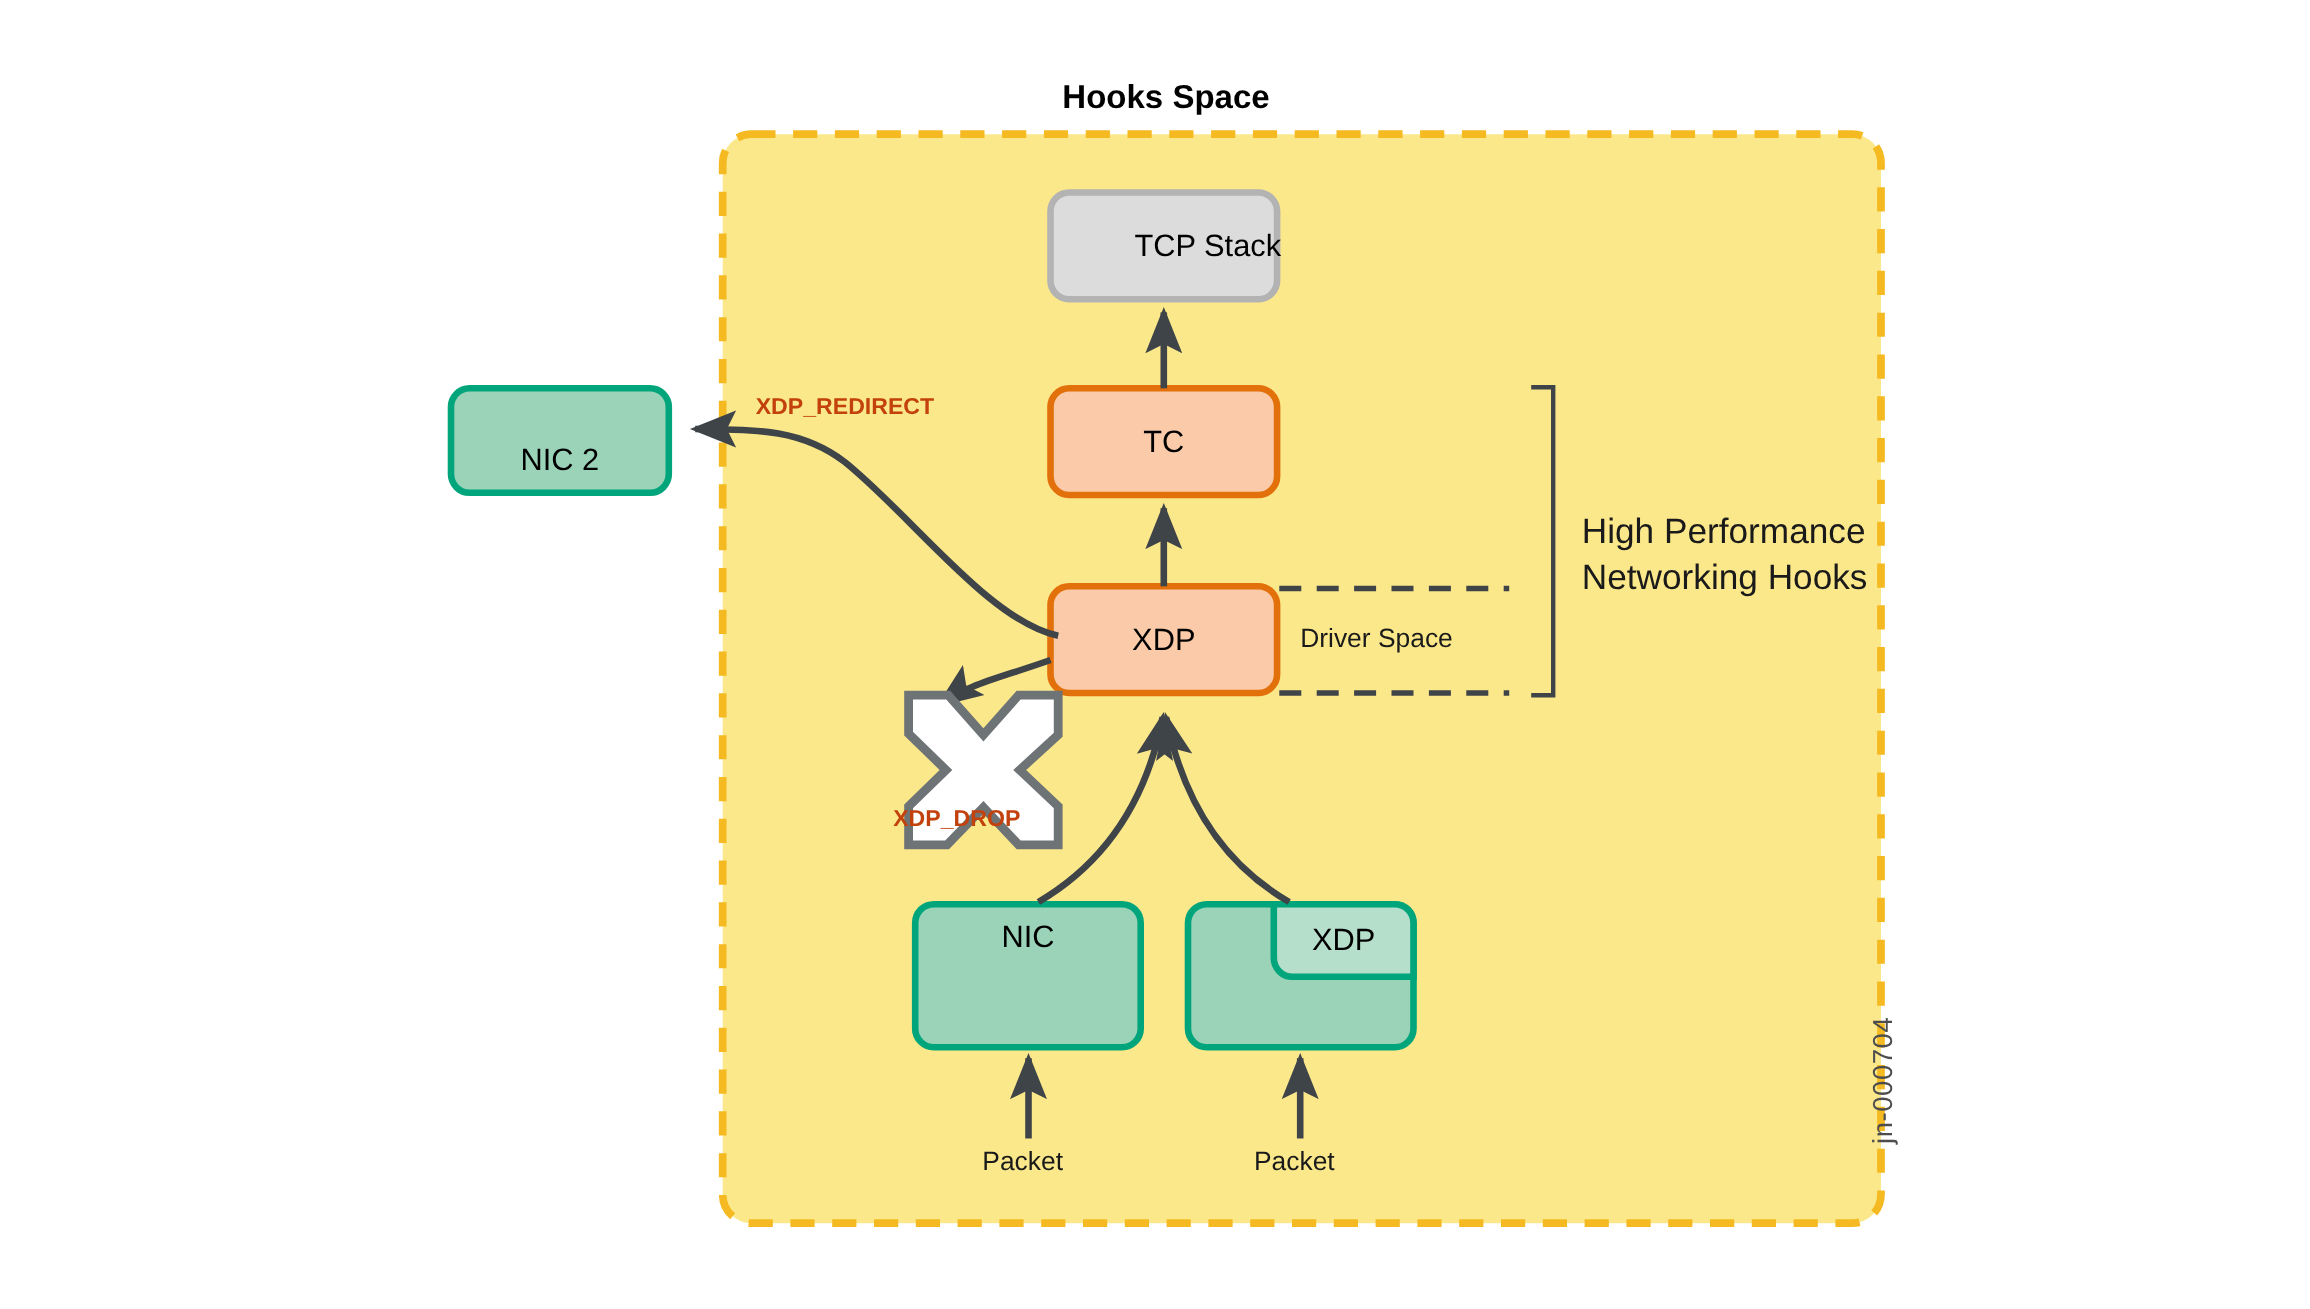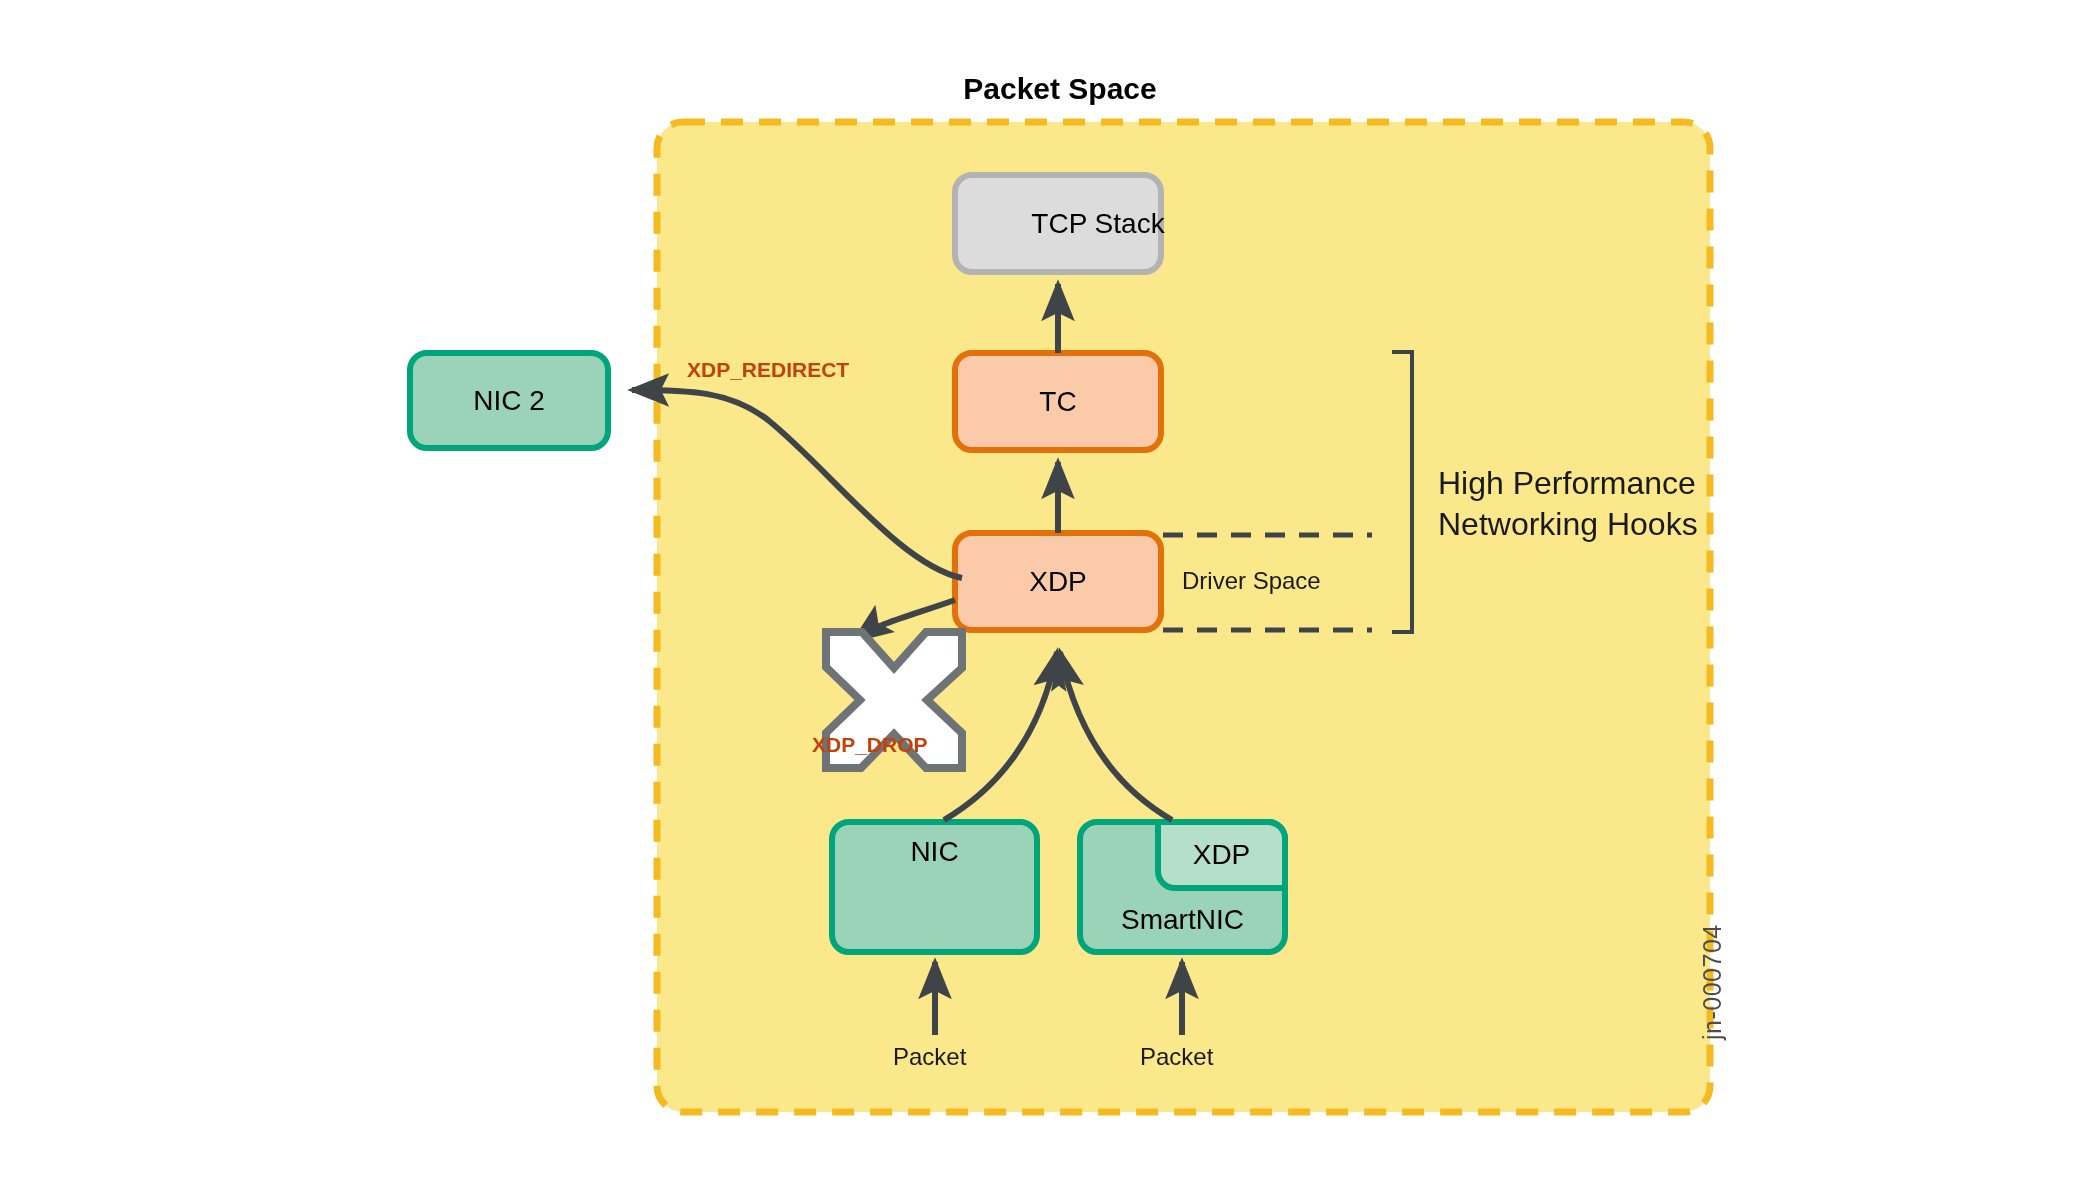--- a/index.html
+++ b/index.html
@@ -120,35 +120,34 @@
     <line x1="1182" y1="1035" x2="1182" y2="962" stroke="#3F4448" stroke-width="6" marker-end="url(#arrowhead)"></line>
 
     <line x1="1163" y1="535" x2="1372" y2="535" stroke="#3F4448" stroke-width="5" stroke-dasharray="20 14"></line>
     <line x1="1163" y1="630" x2="1372" y2="630" stroke="#3F4448" stroke-width="5" stroke-dasharray="20 14"></line>
 
     <path d="M1392,352 L1412,352 L1412,632 L1392,632" fill="none" stroke="#3F4448" stroke-width="4" stroke-linecap="butt" stroke-linejoin="miter"></path>
 
     <path d="M826,632 L862,632 L894,668 L926,632 L962,632 L962,668 L927,700 L962,733 L962,768 L926,768 L894,734 L861,768 L826,768 L826,733 L860,700 L826,667 Z" fill="#FFFFFF" stroke="#6E7376" stroke-width="8" stroke-linejoin="miter"></path>
   </svg>
 
-  <div class="kernel-title">Packet Space</div>
+  <div class="kernel-title">Hooks Space</div>
 
   <div class="node-label box-text" style="left:995px; top:175px; width:206px; height:97px;">TCP Stack</div>
 
   <div class="node-label box-text" style="left:955px; top:353px; width:206px; height:97px;">TC</div>
 
   <div class="node-label box-text" style="left:955px; top:533px; width:206px; height:97px;">XDP</div>
 
   <div class="node-label box-text" style="left:832px; top:787px; width:205px; height:130px;">NIC</div>
 
-  <div class="node-label box-text" style="left:1080px; top:888px; width:205px; height:64px; justify-content:center;">SmartNIC</div>
 
   <div class="node-label box-text" style="left:1158px; top:822px; width:127px; height:66px;">XDP</div>
 
-  <div class="node-label box-text" style="left:410px; top:353px; width:198px; height:95px;">NIC 2</div>
+  <div class="node-label box-text" style="left:410px; top:370px; width:198px; height:95px;">NIC 2</div>
 
   <div class="edge-label-bold" style="left:687px; top:358px;">XDP_REDIRECT</div>
 
   <div class="edge-label-bold" style="left:812px; top:733px;">XDP_DROP</div>
 
   <div class="plain-label" style="left:1182px; top:567px;">Driver Space</div>
 
   <div class="bracket-label" style="left:1438px; top:463px;">
     <div>High Performance</div>
     <div>Networking Hooks</div>

